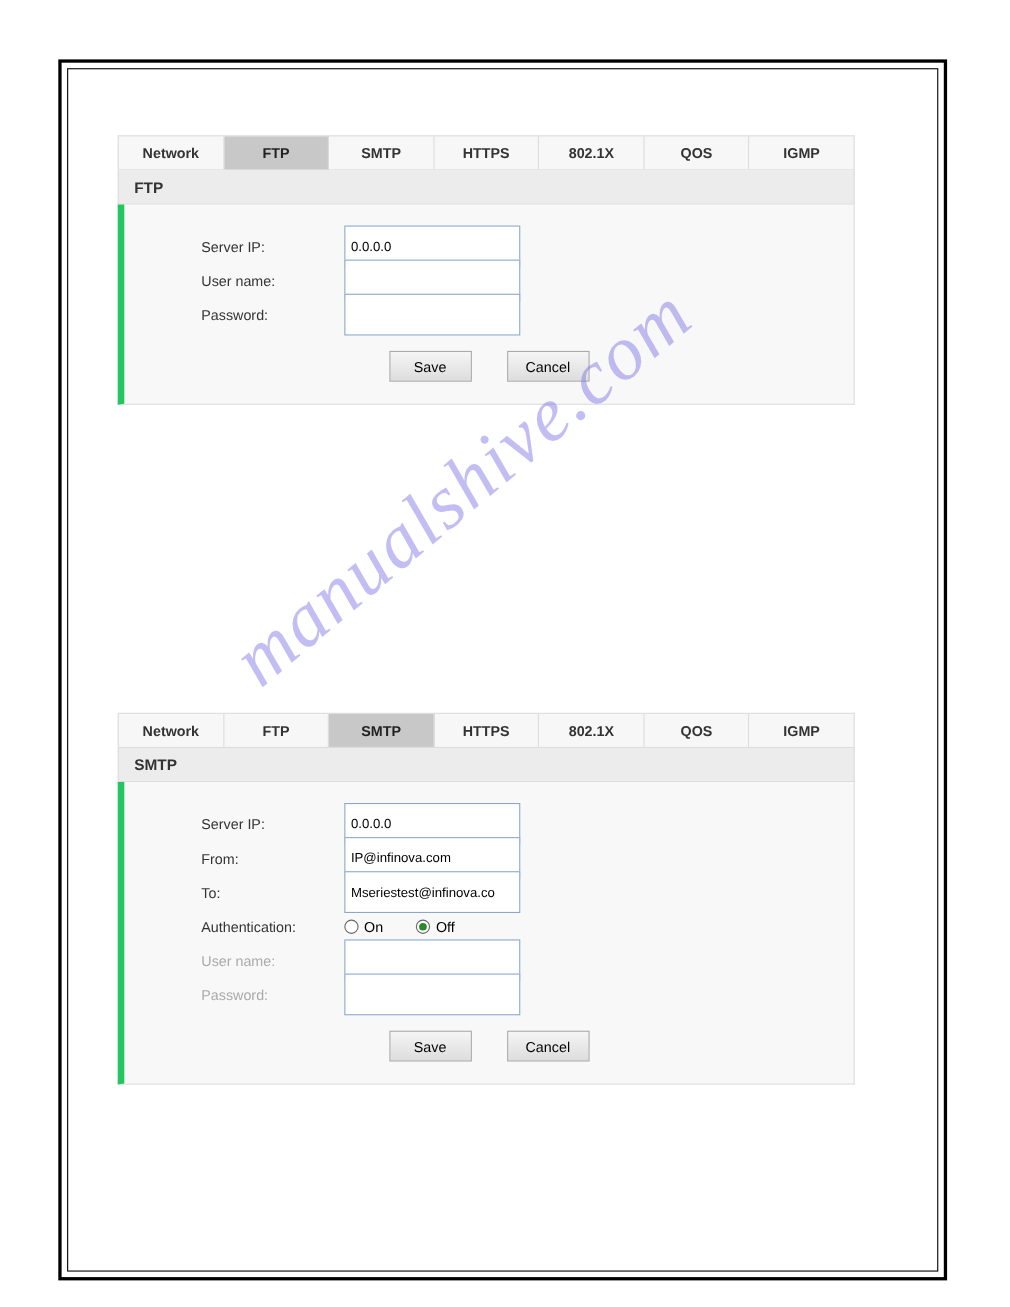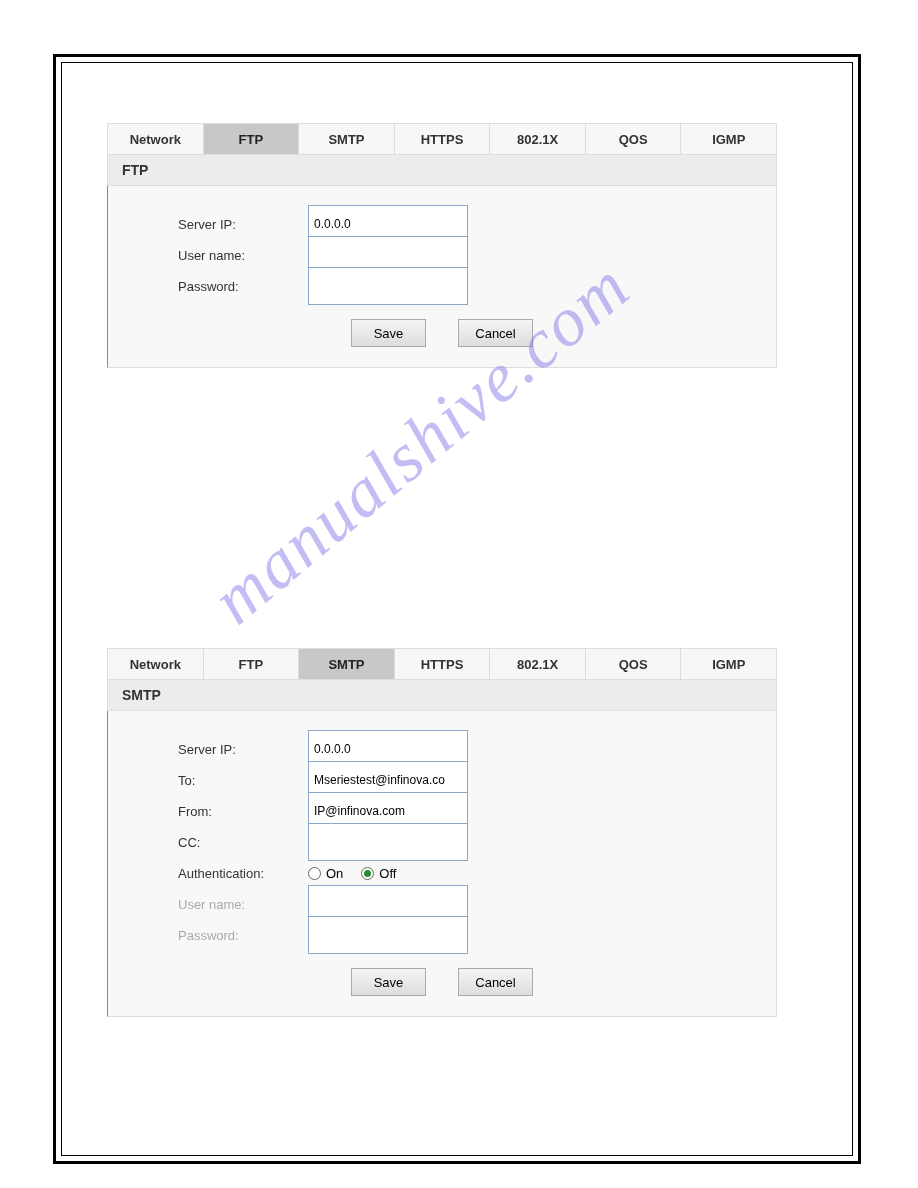--- a/index.html
+++ b/index.html
@@ -60,21 +60,21 @@
       padding: 7px 14px;
       font-weight: bold;
       font-size: 14px;
       color: #333;
       border-left: 1px solid #ddd;
       border-right: 1px solid #ddd;
       border-bottom: 1px solid #ddd;
     }
     .form-area {
       background: #f8f8f8;
-      border-left: 1px solid #22c55e;
+      border-left: 6px solid #22c55e;
       border-right: 1px solid #ddd;
       border-bottom: 1px solid #ddd;
       padding: 25px 70px 20px 70px;
     }
     .form-row {
       display: flex;
       align-items: center;
       margin-bottom: 5px;
       height: 26px;
     }
@@ -87,21 +87,21 @@
     .form-input {
       width: 160px;
       height: 38px;
       border: 1px solid #8ca8c8;
       padding: 2px 5px;
       font-size: 12px;
       background: #fff;
     }
     .radio-group {
       display: flex;
-      gap: 18px;
+      gap: 30px;
       align-items: center;
     }
     .radio-item {
       display: flex;
       align-items: center;
       gap: 5px;
       font-size: 13px;
     }
     .radio-circle {
       width: 13px;
@@ -199,30 +199,26 @@
         <div class="tab">QOS</div>
         <div class="tab">IGMP</div>
       </div>
       <div class="section-header">SMTP</div>
       <div class="form-area">
         <div class="form-row">
           <span class="form-label">Server IP:</span>
           <input class="form-input" value="0.0.0.0" style="">
         </div>
         <div class="form-row">
+          <span class="form-label">From:</span>
+          <input class="form-input" value="IP@infinova.com" style="">
+        </div>
+        <div class="form-row">
           <span class="form-label">To:</span>
           <input class="form-input" value="Mseriestest@infinova.co" style="">
-        </div>
-        <div class="form-row">
-          <span class="form-label">From:</span>
-          <input class="form-input" value="IP@infinova.com" style="">
-        </div>
-        <div class="form-row">
-          <span class="form-label">CC:</span>
-          <input class="form-input" value="" style="">
         </div>
         <div class="form-row">
           <span class="form-label">Authentication:</span>
           <div class="radio-group">
             <div class="radio-item">
               <span class="radio-circle"></span>
               <span>On</span>
             </div>
             <div class="radio-item">
               <span class="radio-circle checked"></span>

